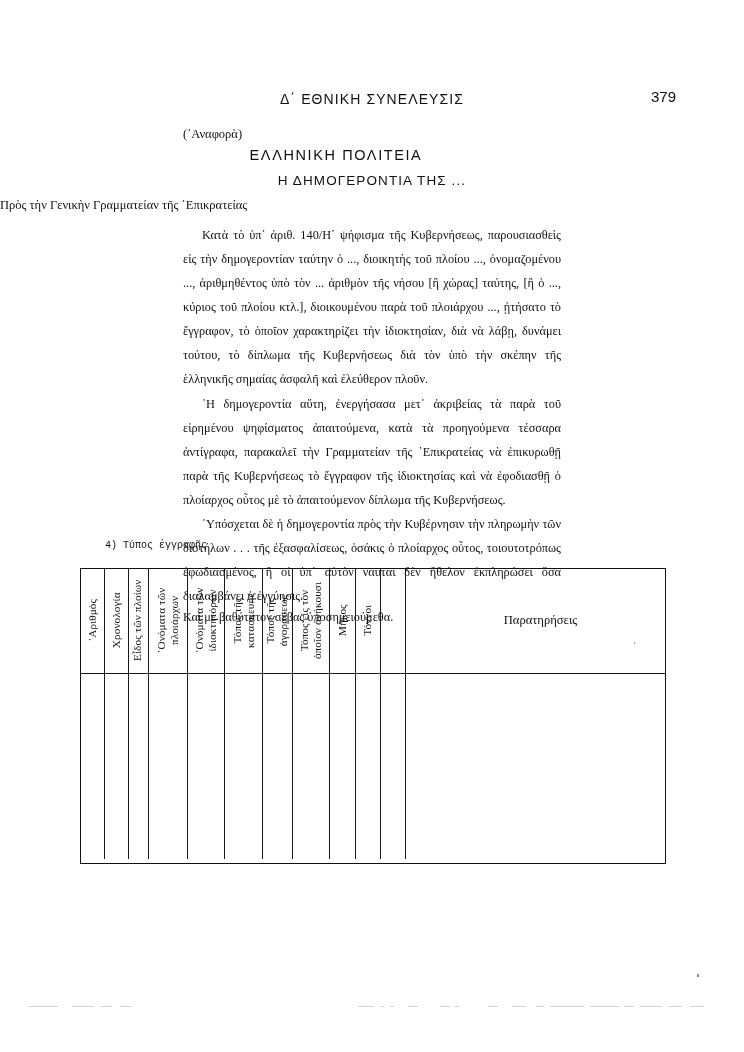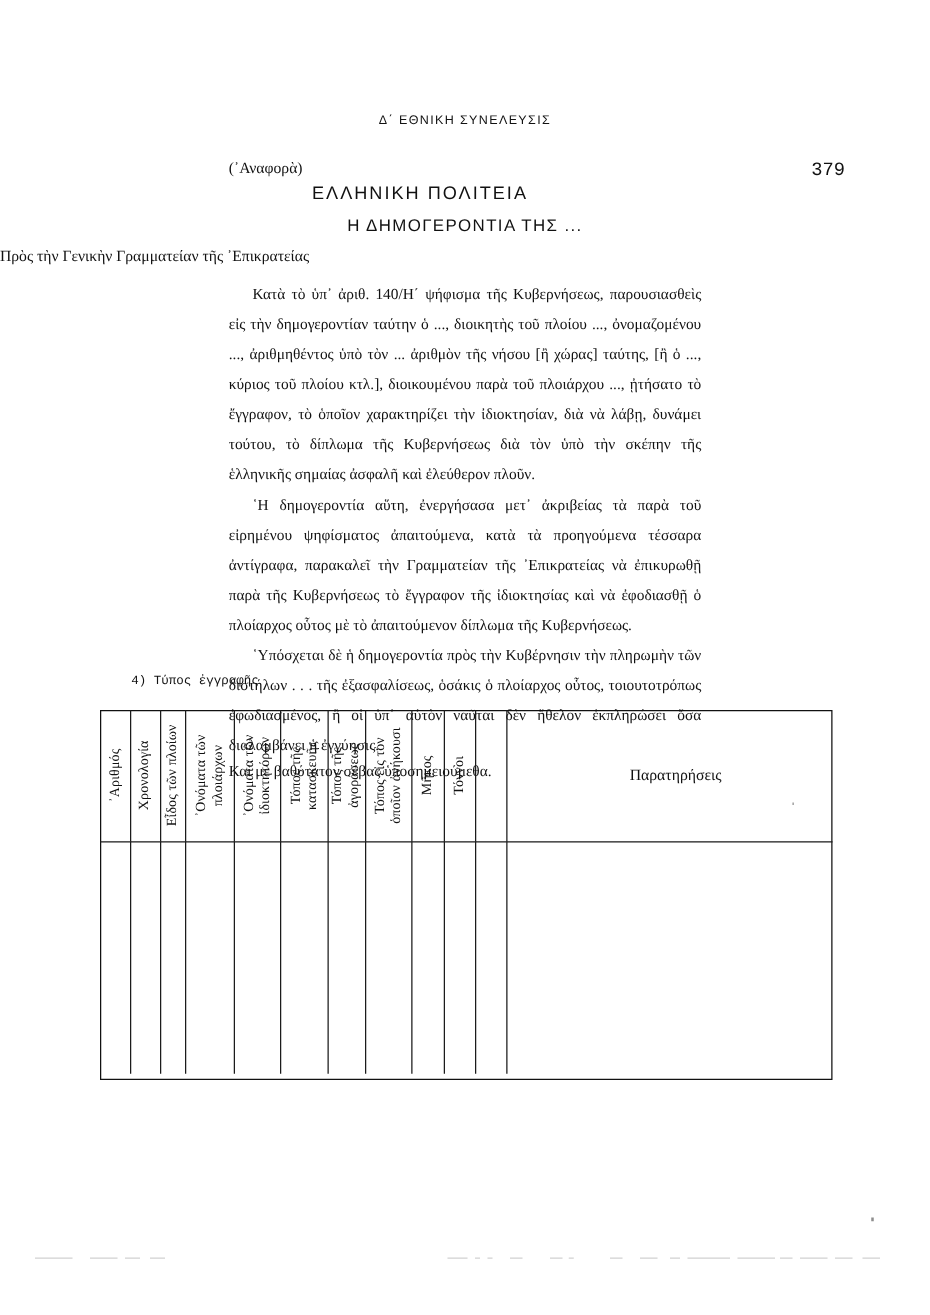--- a/index.html
+++ b/index.html
@@ -27,32 +27,31 @@
     top: 91px;
     left: 0;
     width: 744px;
     height: 16px;
   }
   .runhead-title {
     position: absolute;
     left: 0;
     width: 744px;
     text-align: center;
-    font-size: 10px;
+    font-size: 14px;
     letter-spacing: 1.1px;
     font-family: "Liberation Sans", "DejaVu Sans", sans-serif;
     font-weight: 400;
   }
   .runhead-pageno {
     position: absolute;
     right: 68px;
     top: -3px;
     font-size: 15px;
-    font-family: Liberation Mono, monospace;
-    margin-top: 40px;
+    font-family: Liberation Sans, sans-serif;
   }
 
   
   .doc-kind {
     position: absolute;
     left: 183px;
     top: 127px;
     font-size: 12.5px;
   }
   .title-main {

